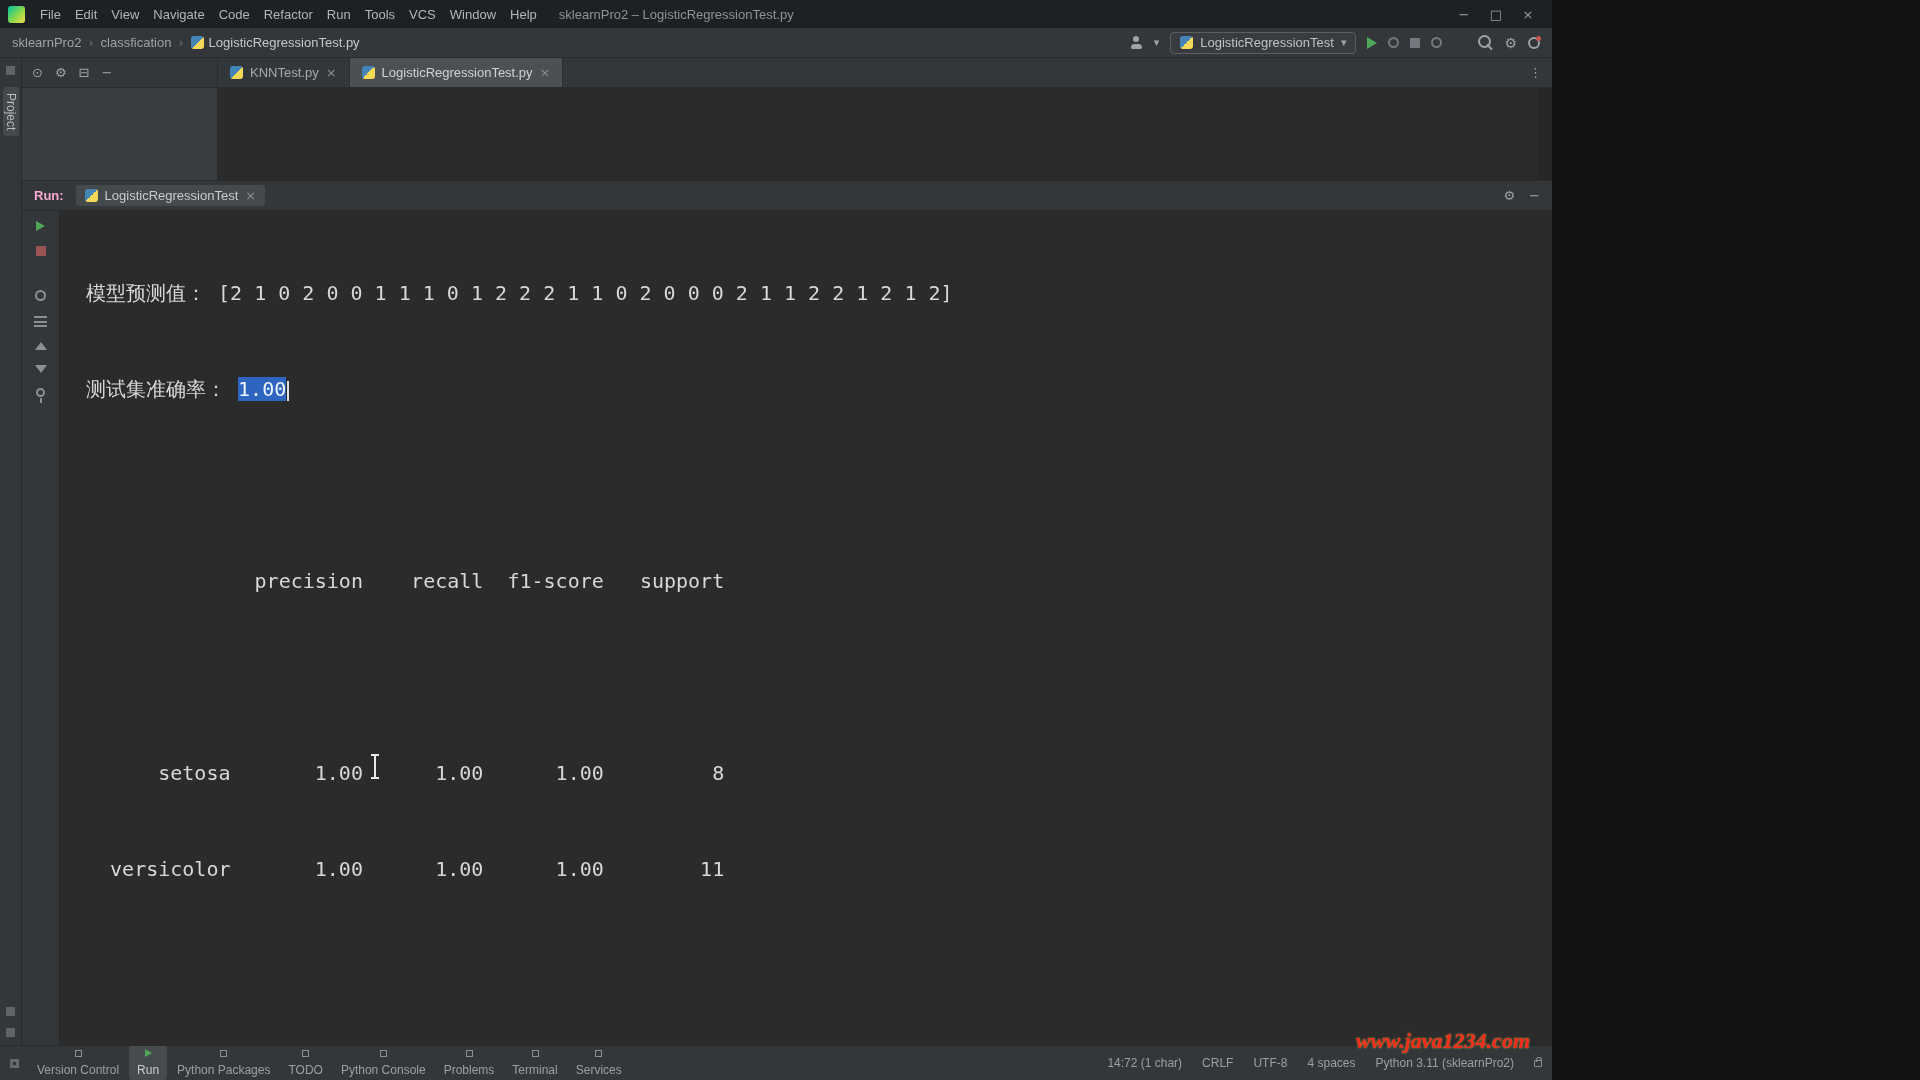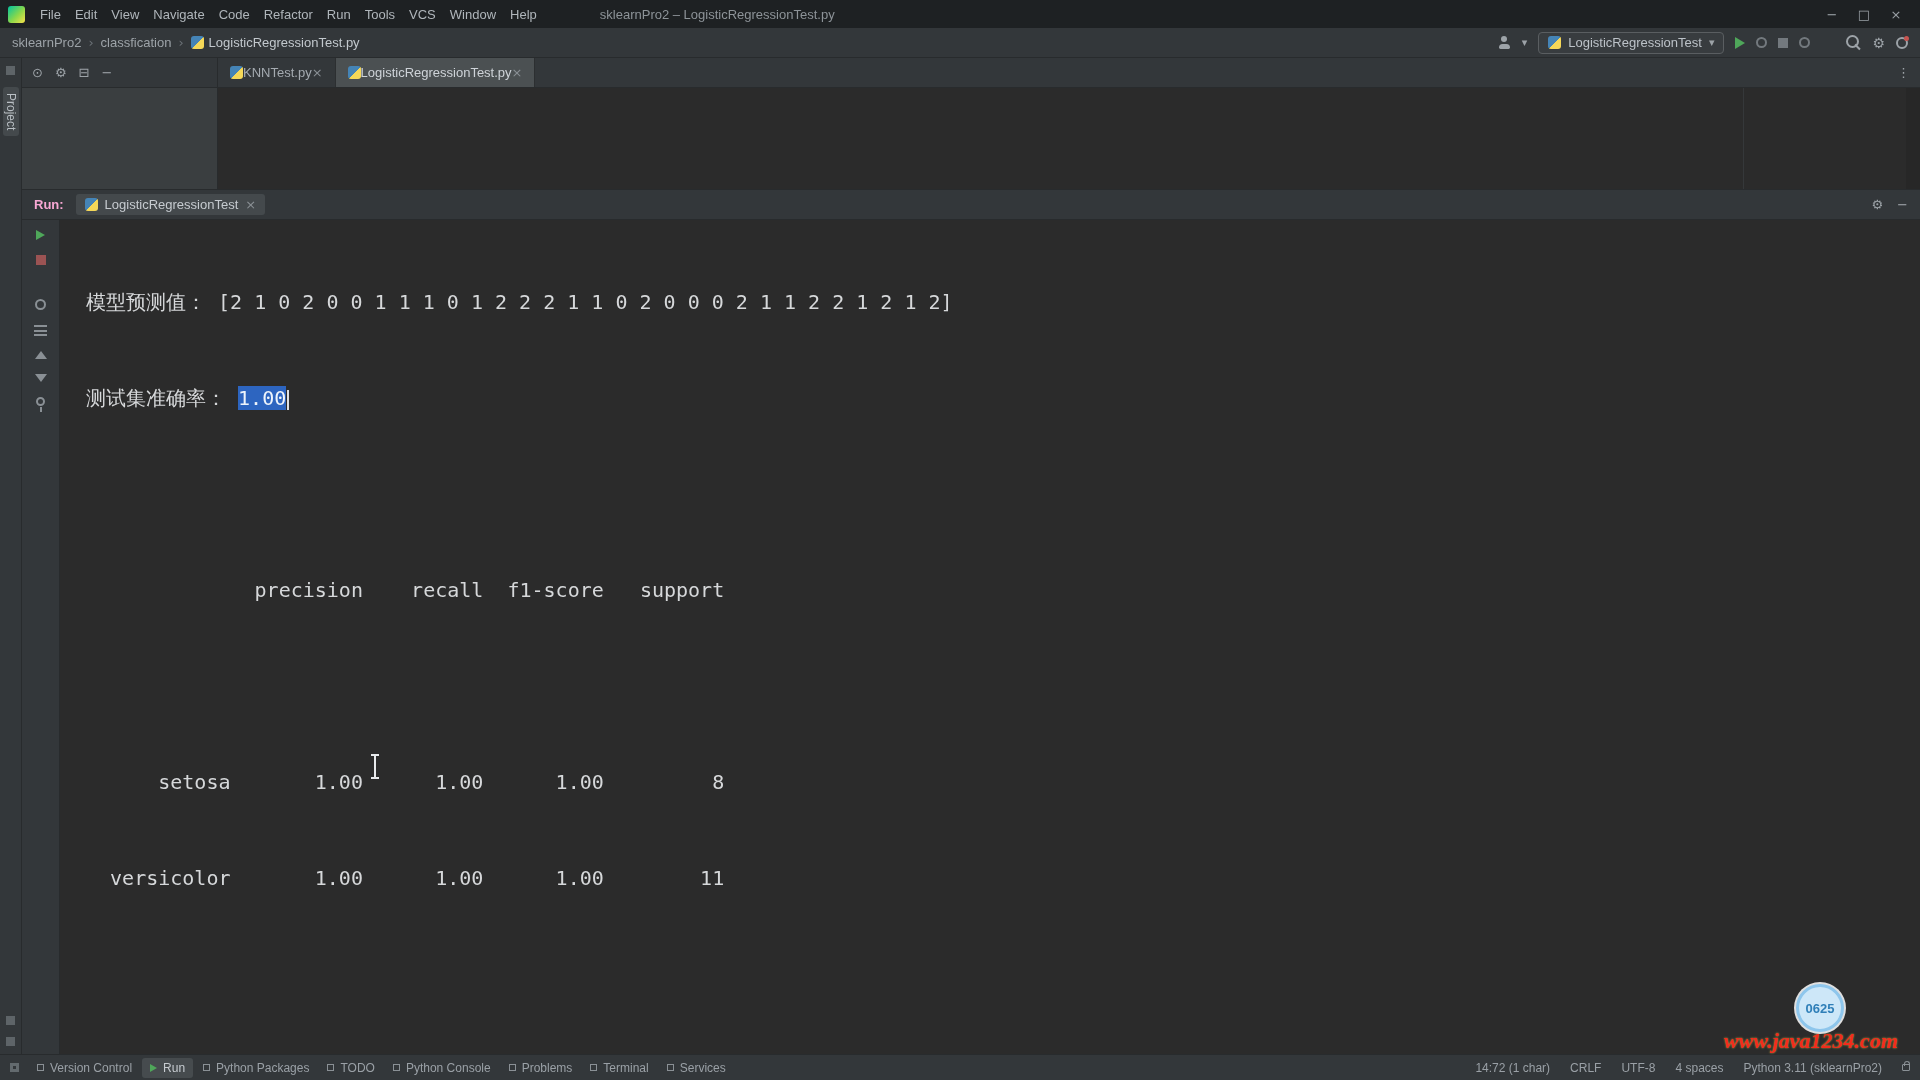--- a/index.html
+++ b/index.html
@@ -1,27 +1,27 @@
 <!DOCTYPE html>
 <html><head>
 <meta charset="utf-8">
 <style>
   * { box-sizing: border-box; margin: 0; padding: 0; }
   html,body { background:#101213; }
   body { font-family:"Liberation Sans", sans-serif; }
 
-  .window { position:relative; width:1920px; height:1080px; background:#2b2b2b; overflow:hidden;
+  .window { position:relative; width:1552px; height:1080px; background:#2b2b2b; overflow:hidden;
             display:flex; flex-direction:column; color:#b4bac0; }
 
   
   .titlebar { flex:0 0 28px; background:#1e2123; display:flex; align-items:center; padding:0 8px; font-size:13px; color:#b0b6bb; }
   .logo { width:17px; height:17px; border-radius:3px; margin-right:8px;
           background:linear-gradient(135deg,#00c4a0,#8bd84a 55%,#f8e24a); }
   .menu-item { padding:3px 7px; border-radius:3px; }
-  .win-title { margin-left:56px; color:#8d9398; }
+  .win-title { margin-left:15px; color:#8d9398; }
   .spacer { flex:1; }
   .win-btn { width:32px; text-align:center; color:#9aa0a5; font-size:13px; font-family:"DejaVu Sans",sans-serif; }
 
   
   .navbar { flex:0 0 30px; background:#33373a; border-bottom:1px solid #282b2d; display:flex; align-items:center;
             padding:0 12px; font-size:13px; color:#9da3a8; }
   .crumb.last { color:#c2c8cd; margin-left:5px; }
   .crumb-sep { margin:0 7px; color:#6c7378; font-family:"DejaVu Sans",sans-serif; }
   .nav-right { margin-left:auto; display:flex; align-items:center; gap:11px; }
   .chev { font-family:"DejaVu Sans",sans-serif; font-size:11px; color:#9da3a8; }
@@ -62,21 +62,21 @@
   .stripe-label { writing-mode:vertical-rl; font-size:12px; color:#b9bfc4; background:#44494c; padding:6px 1px; border-radius:3px; }
   .stripe-sq { width:9px; height:9px; background:#70777c; opacity:.7; }
   .stripe-bottom { margin-top:auto; display:flex; flex-direction:column; gap:12px; align-items:center; }
 
   .content-col { flex:1; display:flex; flex-direction:column; min-width:0; }
 
   
   .tabrow { flex:0 0 30px; background:#33373a; border-bottom:1px solid #282b2d; display:flex; align-items:stretch; font-size:13px; }
   .panel-header { flex:0 0 196px; display:flex; align-items:center; gap:12px; padding:0 10px; border-right:1px solid #282b2d; }
   .ph-icon { font-family:"DejaVu Sans",sans-serif; font-size:13px; color:#9da3a8; }
-  .tab { display:flex; align-items:center; padding:0 12px; color:#a4aab0; border-right:1px solid #2c2f31; }
+  .tab { display:flex; align-items:center; gap:7px; padding:0 12px; color:#a4aab0; border-right:1px solid #2c2f31; }
   .tab.active { background:#4b5052; color:#ced3d8; }
   .tab-close { color:#8a9095; font-family:"DejaVu Sans",sans-serif; }
   .more { align-self:center; margin:0 10px; color:#9da3a8; font-family:"DejaVu Sans",sans-serif; }
 
   
   .body-row { flex:1; display:flex; min-height:0; }
   .project-panel { flex:0 0 196px; background:#3a3e40; border-right:1px solid #282b2d; padding-top:4px;
                    overflow:hidden; font-size:13px; color:#b9bfc4; }
 
   
@@ -102,21 +102,21 @@
   .console-line { height:32px; }
   .acc-sel { background:#2d65c0; color:#eef4fb; }
   .console-caret { display:inline-block; width:2px; height:20px; background:#dfe1e3; vertical-align:middle; margin-left:1px; }
 
   
   .statusbar { flex:0 0 26px; background:#33373a; border-top:1px solid #282b2d; display:flex; align-items:center;
                padding:0 10px; font-size:12px; color:#9aa0a6; gap:2px; }
   .sb-grid { width:9px; height:9px; margin-right:8px;
              background:linear-gradient(#70777c 0 3px,transparent 3px 6px,#70777c 6px 9px),
                         linear-gradient(90deg,#70777c 0 3px,transparent 3px 6px,#70777c 6px 9px); opacity:.8; }
-  .sb-item { display:flex; align-items:center; gap:6px; padding:3px 8px; border-radius:3px; }
+  .sb-item { display:flex; align-items:center; gap:6px; padding:3px 8px; border-radius:3px;flex-direction:column; }
   .sb-item.active { background:#464b4e; color:#c6cbd0; }
   .sb-ic { width:7px; height:7px; border:1px solid #8a9095; }
   .sb-ic.play { width:0; height:0; border:none; border-top:4px solid transparent; border-bottom:4px solid transparent; border-left:7px solid #4fa75a; }
   .sb-right { margin-left:auto; display:flex; align-items:center; gap:20px; }
   .sb-lock { width:8px; height:7px; border:1px solid #8a9095; border-radius:1px; position:relative; }
   .sb-lock::before { content:""; position:absolute; top:-4px; left:1px; width:4px; height:4px; border:1px solid #8a9095; border-bottom:none; border-radius:3px 3px 0 0; }
 
   
   .watermark { position:absolute; top:1028px; right:22px; z-index:30; font-family:"Liberation Serif", serif;
                font-style:italic; font-weight:bold; font-size:22px; color:#f32b1d; text-shadow:0 0 2px rgba(255,220,80,.75); }

